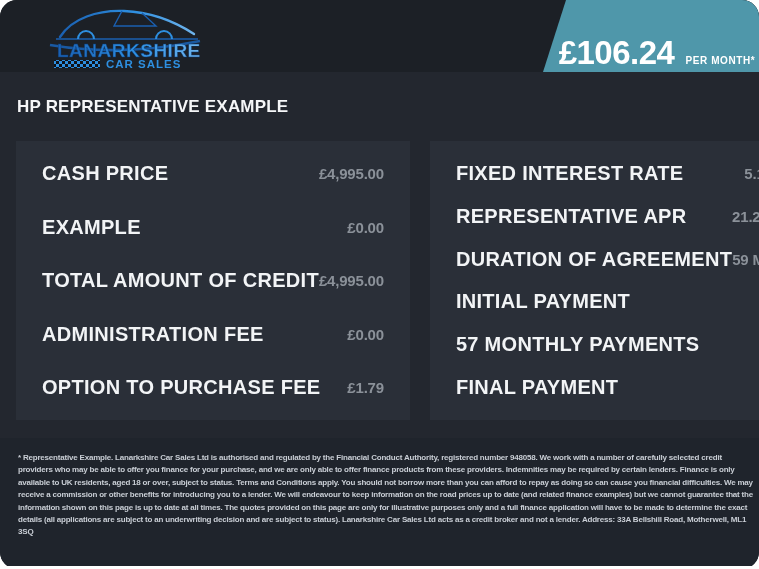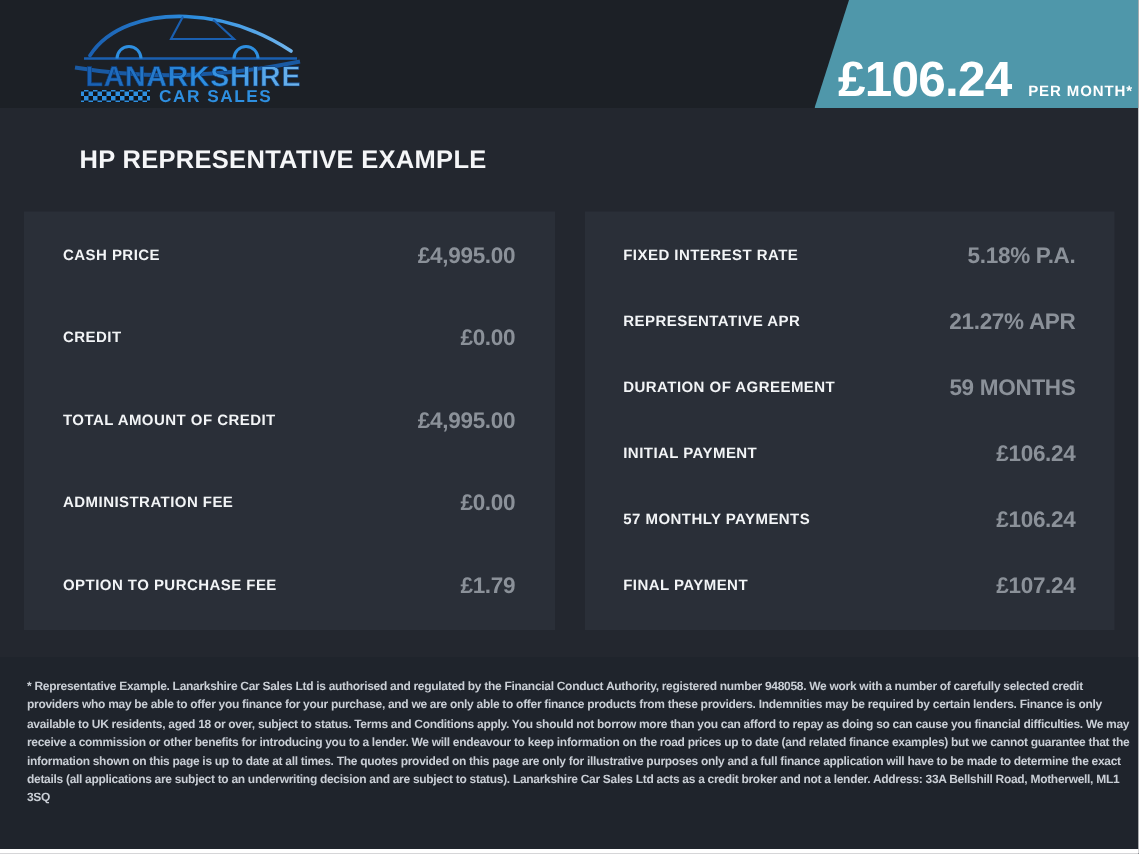--- a/index.html
+++ b/index.html
@@ -1,46 +1,46 @@
 <!DOCTYPE html>
 <html><head>
 <meta charset="utf-8">
 <style>
   html,body{margin:0;padding:0;background:#ffffff;}
   .page{
     position:relative;width:759px;height:569px;background:#ffffff;
-    font-family:"Liberation Sans",sans-serif;overflow:hidden;
+    font-family:"Liberation Sans",sans-serif;overflow:hidden;border-radius:17px;
   }
   .widget{position:absolute;top:0;left:0;width:759px;height:566px;background:#23272f;}
 
   
   .header{position:relative;height:72px;background:#1c2026;overflow:hidden;}
   .logo{position:absolute;left:44px;top:4px;width:176px;height:66px;}
   .banner{
     position:absolute;top:0;right:0;width:234px;height:72px;background:#4f97aa;
     clip-path:polygon(41px 0,234px 0,234px 72px,18px 72px);
     display:flex;align-items:baseline;justify-content:center;
     padding-left:30px;box-sizing:border-box;
   }
   .banner-inner{display:flex;align-items:baseline;gap:11px;margin-top:17px;}
   .price{font-size:33px;font-weight:bold;color:#ffffff;letter-spacing:-0.5px;line-height:72px;}
   .per{font-size:10px;font-weight:bold;color:#ffffff;letter-spacing:0.6px;}
 
   
-  .title-bar{height:69px;display:flex;align-items:center;padding:0 17px;margin-left:36px;}
+  .title-bar{height:69px;display:flex;align-items:center;padding:0 17px;}
   .page-title{font-size:17px;font-weight:bold;color:#f5f6f8;letter-spacing:0.2px;}
 
   
   .panels{display:flex;gap:20px;padding:0 16px;height:279px;box-sizing:content-box;}
   .panel{
     flex:1;background:#2a2f38;padding:21px 26px;box-sizing:border-box;
     display:flex;flex-direction:column;justify-content:space-between;
   }
   .row{display:flex;justify-content:space-between;align-items:center;}
-  .lbl{font-size:10px;font-weight:bold;color:#f2f4f6;letter-spacing:0.3px;white-space:nowrap;}
+  .lbl{font-size:20px;font-weight:bold;color:#f2f4f6;letter-spacing:0.3px;white-space:nowrap;}
   .val{font-size:15px;font-weight:bold;color:#8b9199;letter-spacing:-0.2px;font-stretch:condensed;white-space:nowrap;}
 
   
   .spacer{height:18px;}
   .footer{
     height:128px;background:#1f242c;box-sizing:border-box;
     padding:10px 12px 0 14px;overflow:hidden;
   }
   .disclaimer{
     margin:4px;width:736px;font-size:8px;line-height:12.4px;font-weight:bold;
@@ -95,21 +95,21 @@
     </div>
 
     <div class="panels">
 
       <div class="panel">
         <div class="row">
           <span class="lbl">CASH PRICE</span>
           <span class="val">£4,995.00</span>
         </div>
         <div class="row">
-          <span class="lbl">CREDIT</span>
+          <span class="lbl">EXAMPLE</span>
           <span class="val">£0.00</span>
         </div>
         <div class="row">
           <span class="lbl">TOTAL AMOUNT OF CREDIT</span>
           <span class="val">£4,995.00</span>
         </div>
         <div class="row">
           <span class="lbl">ADMINISTRATION FEE</span>
           <span class="val">£0.00</span>
         </div>

